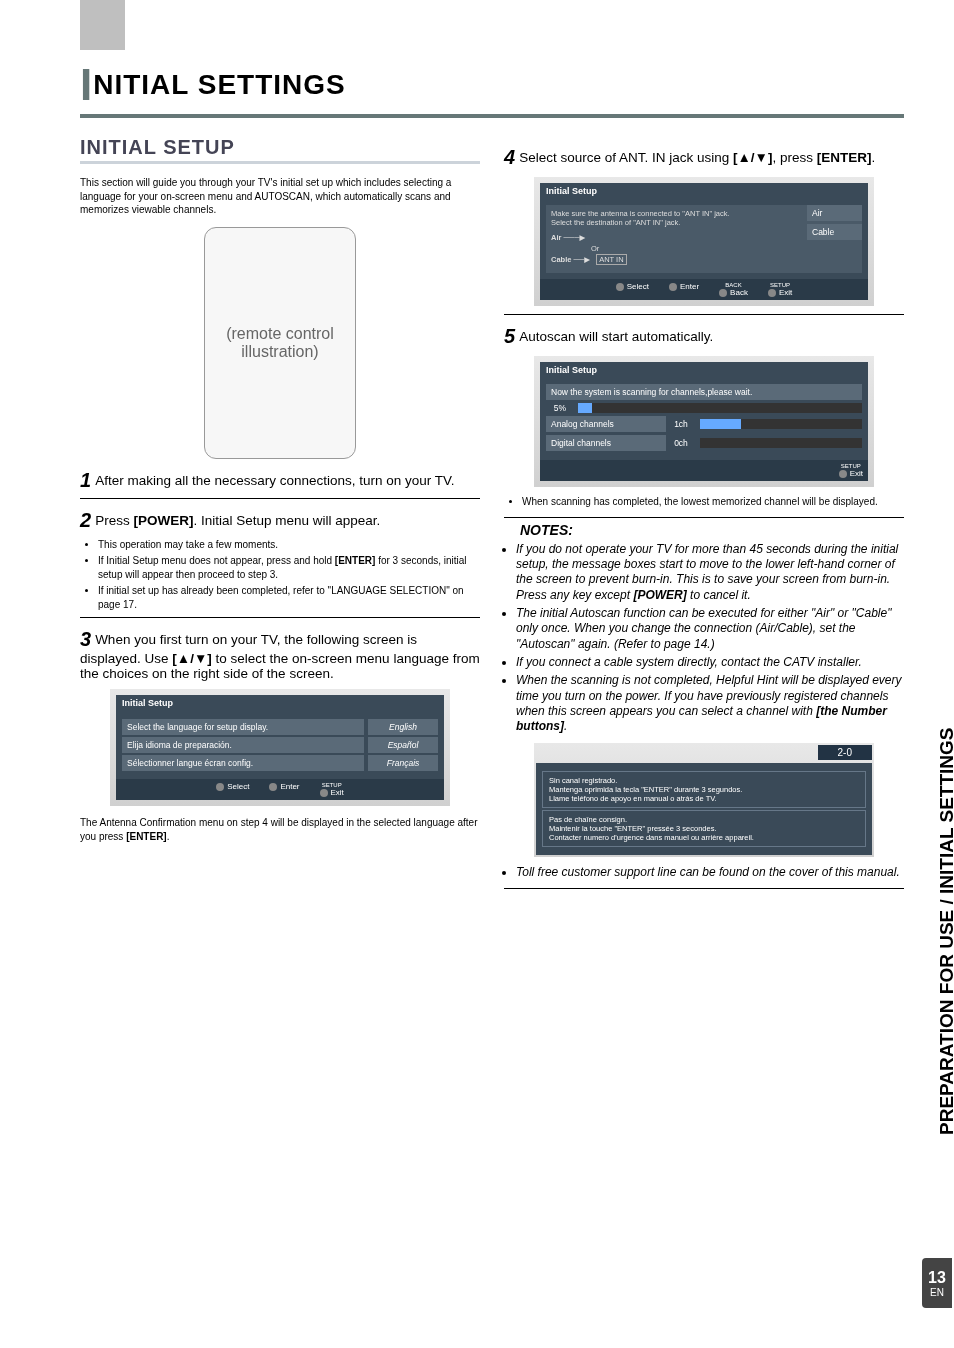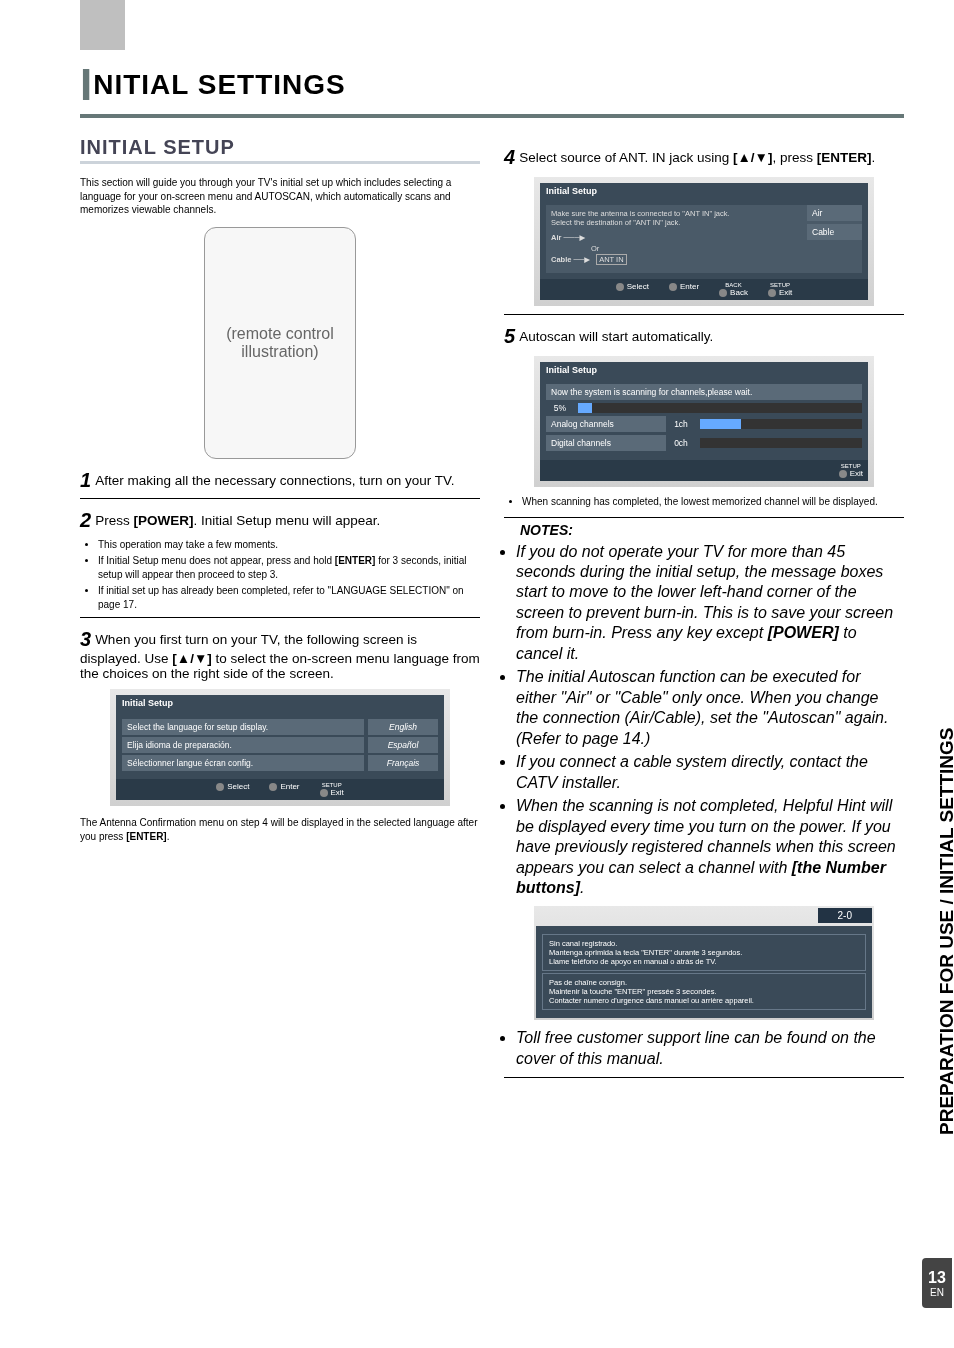--- a/index.html
+++ b/index.html
@@ -119,21 +119,21 @@
   .osd2 .opt { background:#5a6a78; padding:3px 5px; margin-bottom:3px; }
   .osd2 .main-area { height:60px; background:#4a5a68; padding:4px 5px; font-size:7.5px; }
   .osd-scan .bar-row { display:flex; align-items:center; margin:3px 0; }
   .osd-scan .lbl { width:110px; background:#5a6a78; padding:3px 5px; }
   .osd-scan .val { width:30px; text-align:center; }
   .osd-scan .bar { flex:1; height:10px; background:#333; margin-left:4px; position:relative; }
   .osd-scan .bar-inner { position:absolute; left:0; top:0; bottom:0; background:#6af; }
   .notes-rule { border:none; border-top:1px solid #000; margin:8px 0 4px 0; }
   .notes-title { font-weight:bold; font-style:italic; font-size:14px; margin:4px 16px; }
   .note-list { margin:0 0 0 12px; padding:0; }
-  .note-list li { font-style:italic; font-size:16px; line-height:1.28; margin:3px 0; list-style: disc; }
+  .note-list li { font-style:italic; font-size:12px; line-height:1.28; margin:3px 0; list-style: disc; }
   .hint-box {
     width: 340px;
     margin: 8px auto;
     background: linear-gradient(#e8e8e8, #d0d0d0);
     padding: 2px;
     box-sizing: border-box;
   }
   .hint-badge { float:right; background:#234; color:#fff; font-size:10px; padding:2px 20px; }
   .hint-inner { clear:both; margin-top:18px; background:#3a4a58; padding:6px; }
   .hint-block { border:1px solid #678; padding:4px 6px; margin:2px 0; color:#fff; font-size:7.5px; line-height:1.2; }

